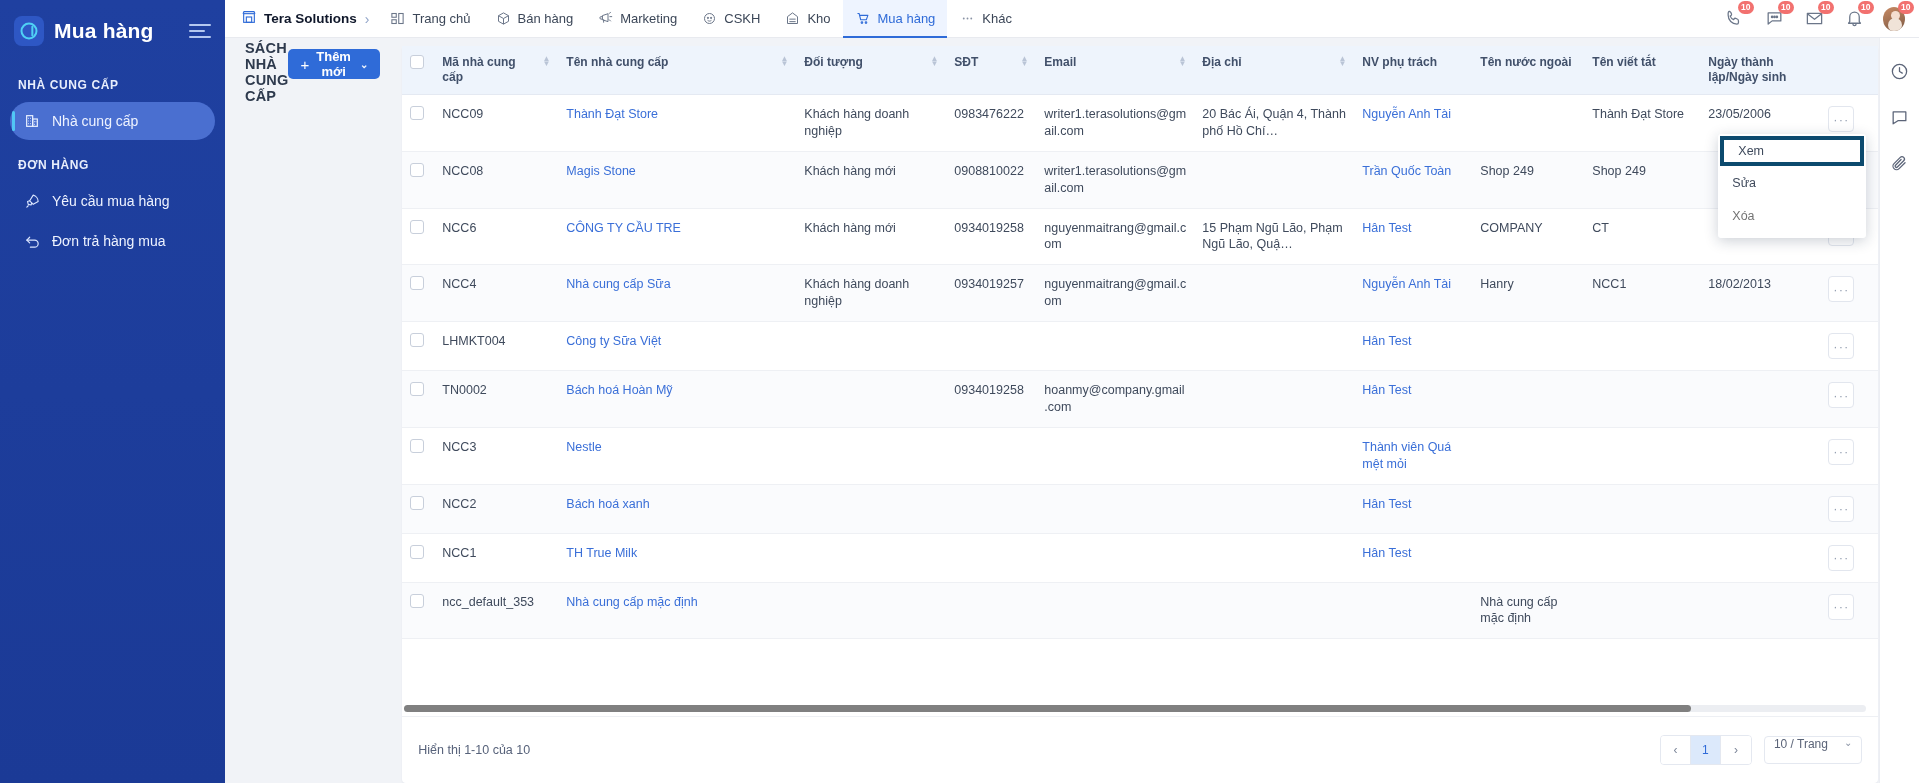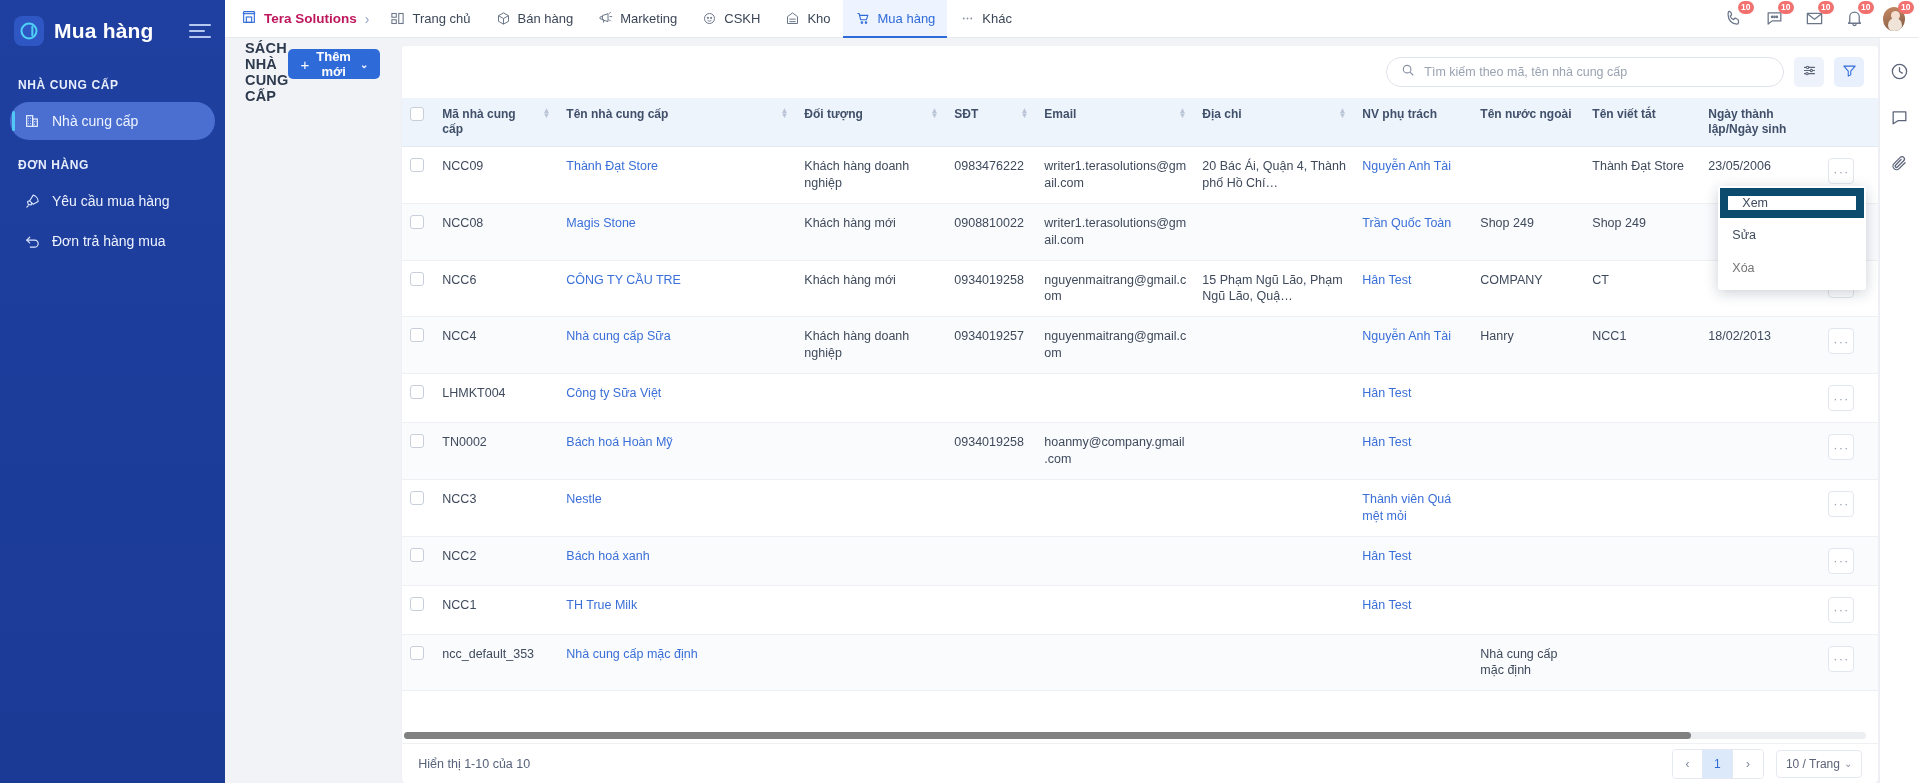--- a/index.html
+++ b/index.html
@@ -51,21 +51,21 @@
 
   
   .main-wrap { flex:1; display:flex; flex-direction:column; min-width:0; background:#f1f3f7; }
 
   
   .topnav {
     height:38px; background:#fff; display:flex; align-items:center;
     border-bottom:1px solid #e8eaef; padding-left:10px; position:relative;
   }
   .brand { display:flex; align-items:center; gap:7px; padding:0 6px; cursor:pointer;}
-  .brand-name { color:#be185d; font-size:13.5px; font-weight:bold; }
+  .brand-name { color:#0f172a; font-size:13.5px; font-weight:bold; }
   .chev-sep { color:#8fa3c8; font-size:14px; margin:0 8px 0 2px; }
   .nav-items { display:flex; align-items:center; }
   .nav-item {
     display:flex; align-items:center; gap:6px; padding:0 12px; height:38px;
     font-size:13px; color:#3c4758; cursor:pointer; white-space:nowrap; position:relative;
   }
   .nav-item.active { color:#2f6bd8; background:#eef4ff; }
   .nav-item.active::after{
     content:""; position:absolute; left:0; right:0; bottom:0; height:2px; background:#2f6bd8;
   }
@@ -165,47 +165,47 @@
   td.col-act { background:#fff; }
   tbody tr:nth-child(even) td.col-act { background:#fafbfd; }
 
   
   .hscroll { height:14px; padding:3px 12px 0 2px; display:flex; }
   .hscroll-track { flex:1; height:7px; background:#eceef2; border-radius:4px; position:relative;}
   .hscroll-thumb { position:absolute; left:0; top:0; height:7px; width:88%; background:#808080; border-radius:4px; }
 
   
   .card-footer {
-    height:40px; display:flex; align-items:center; padding:12px 16px;
+    height:67px; display:flex; align-items:center; padding:12px 16px;
     border-top:1px solid #eef0f4;
   }
   .show-count { font-size:12.5px; color:#57627a; }
   .pager { margin-left:auto; display:flex; align-items:center; gap:12px; }
   .pg-group { display:flex; border:1px solid #e4e8f0; border-radius:4px; overflow:hidden; }
   .pg-btn {
     width:30px; height:28px; display:flex; align-items:center; justify-content:center;
     font-size:12px; color:#7b8598; cursor:pointer; background:#fff;
     border-right:1px solid #e4e8f0;
   }
   .pg-btn:last-child{ border-right:none; }
   .pg-btn.current { background:#dce9fb; color:#2f6bd8; }
   .per-page {
-    display:flex; align-items:center; gap:4px; border:1px solid #e4e8f0; border-radius:4px;
+    display:flex; gap:16px; border:1px solid #e4e8f0; border-radius:4px;
     height:28px; padding:0 9px; font-size:12px; color:#5b6478; cursor:pointer; background:#fff;
   }
   .per-page .cv { font-size:10px; color:#8a93a5; }
 
   
   .ctx-menu {
     position:absolute; width:148px; background:#fff; border-radius:3px;
     box-shadow:0 3px 14px rgba(25,40,70,.22); z-index:40; padding:0 0 6px 0;
   }
   .ctx-item { height:33px; display:flex; align-items:center; padding:0 14px; font-size:12.5px; color:#3f4a5c; cursor:pointer; }
   .ctx-item.danger { color:#737373; }
-  .ctx-item.sel { border:8px solid #0c4a6e; height:30px; }
+  .ctx-item.sel { border:4px solid #0c4a6e; height:30px; }
   .ctx-hl-wrap { padding:2px 2px 0 2px; }
 </style>
 </head>
 <body>
 
 <aside class="sidebar">
   <div class="sb-head">
     <div class="sb-logo">
       <svg width="20" height="20" viewBox="0 0 24 24">
         <circle cx="12" cy="12" r="9" fill="none" stroke="#4fd1f5" stroke-width="2.4"></circle>
@@ -388,48 +388,20 @@
         <div class="page-title">DANH SÁCH NHÀ CUNG CẤP</div>
         <button class="btn-add">
           <span class="plus">+</span>
           <span>Thêm mới</span>
           <span class="cv">⌄</span>
         </button>
       </div>
 
       <div class="card">
 
-        <div class="card-toolbar">
-          <div class="search-box">
-            <span>
-              <svg width="14" height="14" viewBox="0 0 24 24" fill="none" stroke="#8a93a5" stroke-width="2">
-                  <circle cx="10.5" cy="10.5" r="6.5"></circle>
-                  <path d="M15.5 15.5L21 21"></path>
-                </svg>
-            </span>
-            <input type="text" placeholder="Tìm kiếm theo mã, tên nhà cung cấp" style="">
-          </div>
-          <div class="tb-btn settings">
-            <span>
-              <svg width="15" height="15" viewBox="0 0 24 24" fill="none" stroke="#5b6478" stroke-width="1.7" stroke-linecap="round">
-                  <path d="M4 7h16M4 12h16M4 17h16"></path>
-                  <circle cx="9" cy="7" r="1.8" fill="#fff"></circle>
-                  <circle cx="15" cy="12" r="1.8" fill="#fff"></circle>
-                  <circle cx="8" cy="17" r="1.8" fill="#fff"></circle>
-                </svg>
-            </span>
-          </div>
-          <div class="tb-btn filter">
-            <span>
-              <svg width="15" height="15" viewBox="0 0 24 24" fill="none" stroke="#2f6bd8" stroke-width="1.7" stroke-linejoin="round">
-                  <path d="M3 5h18l-7 8v6l-4 2v-8z"></path>
-                </svg>
-            </span>
-          </div>
-        </div>
 
         <div class="tbl-scroll">
           <table>
             <colgroup>
               <col style="width:32px">
                 <col style="width:124px">
                 <col style="width:238px">
                 <col style="width:150px">
               <col style="width:90px">
                 <col style="width:158px">

